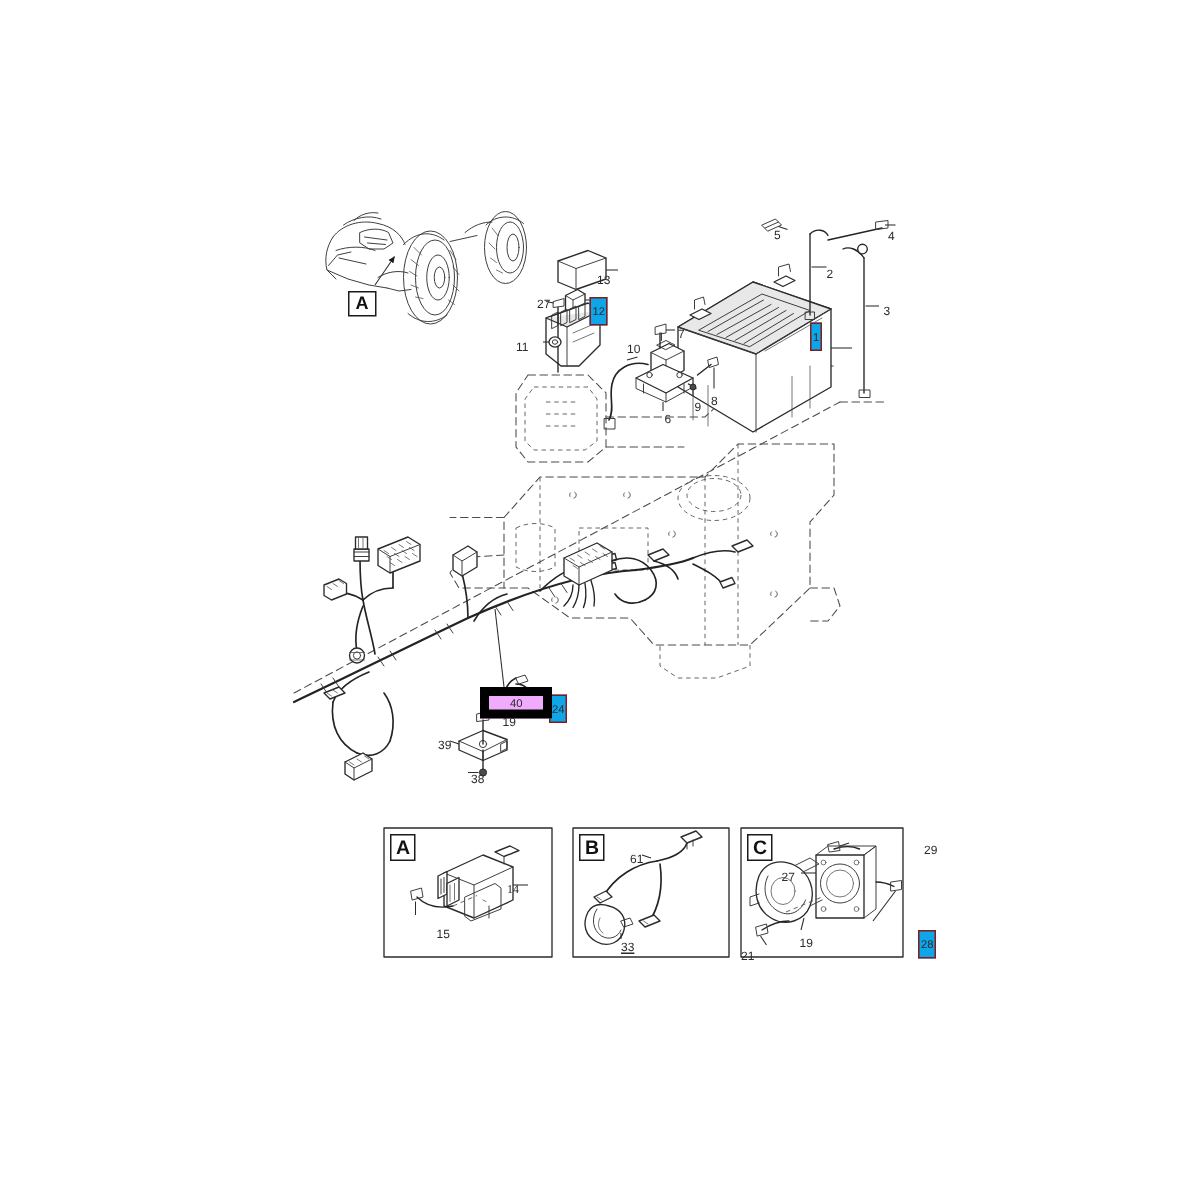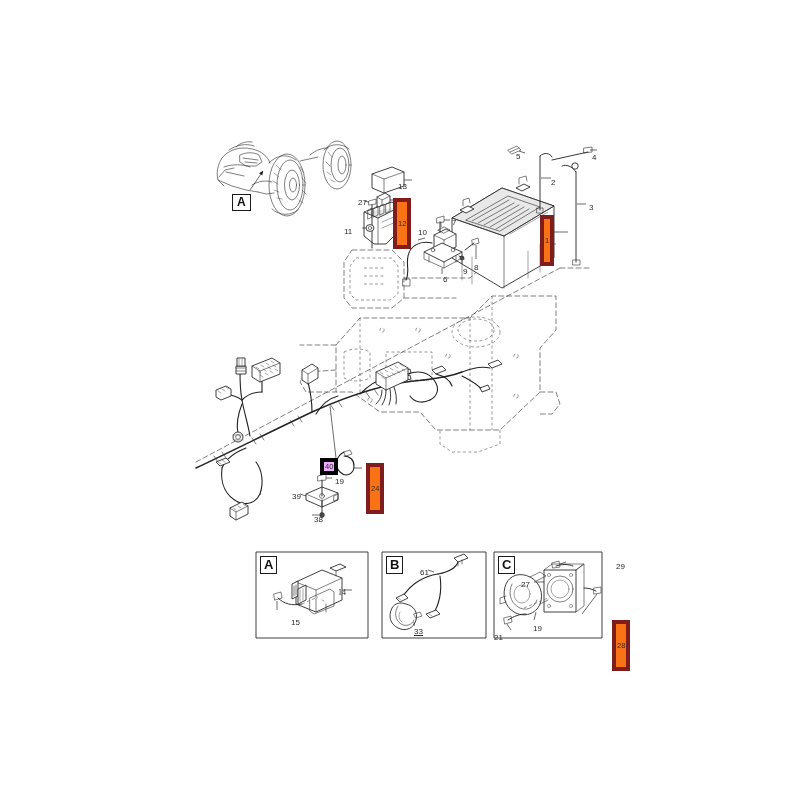--- a/index.html
+++ b/index.html
@@ -14,29 +14,29 @@
   .callout{
     position:absolute;
     font-family:"Liberation Sans", sans-serif;
     font-size:8px;
     line-height:9px;
     color:#2b2b2b;
     white-space:nowrap;
     letter-spacing:0px;
   }
   .callout.boxed{
-    border:4px solid #7f1d1d;
-    padding:17px 1px;
-    background:#f97316;
+    border:1px solid #7f1d1d;
+    padding:4px 1px;
+    background:#0ea5e9;
     font-size:7.5px;
   }
   .callout.hl{
-    border:4px solid #000000;
+    border:6px solid #000000;
     background:#f0abfc;
-    padding:0px 1px;
+    padding:0px 14px;
     font-size:7.5px;
   }
   .insetletter{
     position:absolute;
     border:1.2px solid #1b1b1b;
     background:#fff;
     font-size:13px;
     font-weight:bold;
     line-height:13px;
     padding:1px 3px 2px 3px;

